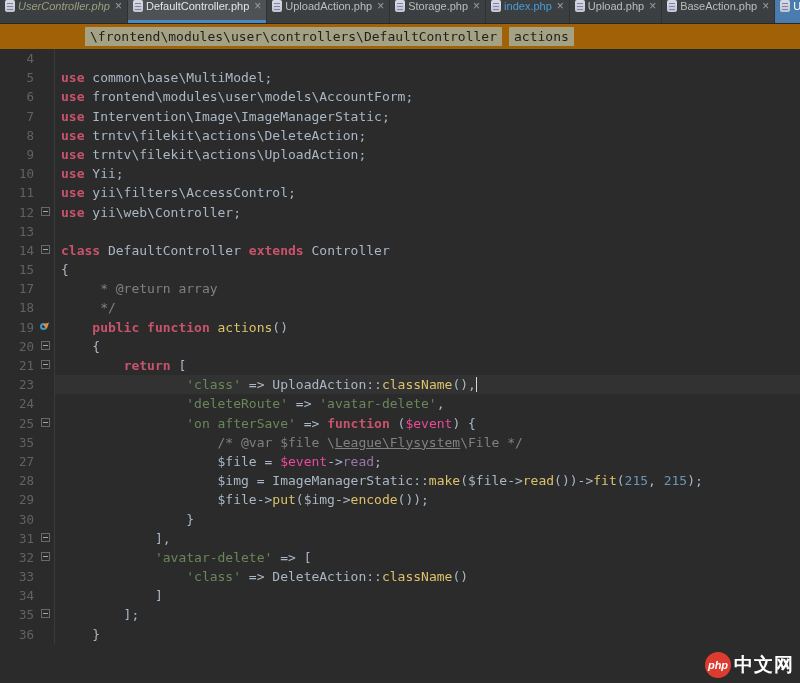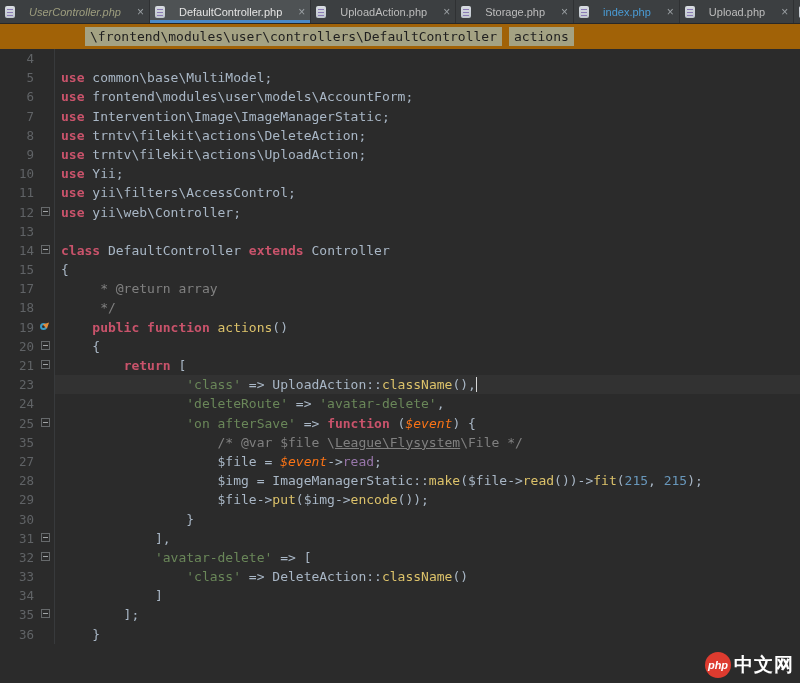--- a/index.html
+++ b/index.html
@@ -6,21 +6,21 @@
   html, body { width: 800px; height: 683px; overflow: hidden; }
   body { background: #2b2b2b; font-family: "DejaVu Sans Mono", monospace; position: relative; }
 
   
   .tabbar {
     height: 24px; background: #3c3f41; display: flex; align-items: stretch;
     overflow: hidden; white-space: nowrap; border-bottom: 1px solid #282828;
     font-family: "Liberation Sans", sans-serif; font-size: 11px;
   }
   .tab {
-    display: flex; align-items: center; gap: 14px; padding: 0 5px;
+    display: flex; gap: 3px; padding: 0 5px;
     border-right: 1px solid #2f3133; position: relative; flex: none; cursor: default;
   }
   .tab-label { color: #bdbdbd; }
   .tab.active { background: #4e5254; }
   .tab.active .tab-label { color: #e4e4e4; }
   .tab.active::after { content: ""; position: absolute; left: 0; right: 0; bottom: 0; height: 3px; background: #4a88c7; }
   .tab.olive .tab-label { color: #9e9e7f; font-style: italic; }
   .tab.bluefile .tab-label { color: #4a9cd6; }
   .tab.bluebg { background: #4a7cb0; }
   .tab.bluebg .tab-label { color: #ffffff; }
@@ -53,21 +53,21 @@
   }
   .code { flex: 1; white-space: pre; color: #a9b7c6; padding-left: 6px; }
   .row.current .code { background: #323232; }
 
   .tok.pl  { color: #a9b7c6; }
   .tok.kw  { color: #c9536b; font-weight: bold; }
   .tok.str { color: #6a8759; }
   .tok.fn  { color: #dcc26a; }
   .tok.cm  { color: #808080; }
   .tok.cmu { color: #808080; text-decoration: underline; }
-  .tok.var { color: #f97316; font-style: italic; }
+  .tok.var { color: #ec4899; }
   .tok.fld { color: #9876aa; }
   .tok.num { color: #6897bb; }
   .caret { display: inline-block; width: 1px; height: 15px; background: #d8d8d8; vertical-align: -3px; }
 
   
   .watermark { position: absolute; right: 6px; bottom: 5px; display: flex; align-items: center; gap: 3px; }
   .wm-circle {
     width: 26px; height: 26px; border-radius: 50%; background: #dd3b2f; color: #fff;
     display: flex; align-items: center; justify-content: center;
     font: bold italic 11px "Liberation Sans", sans-serif;

